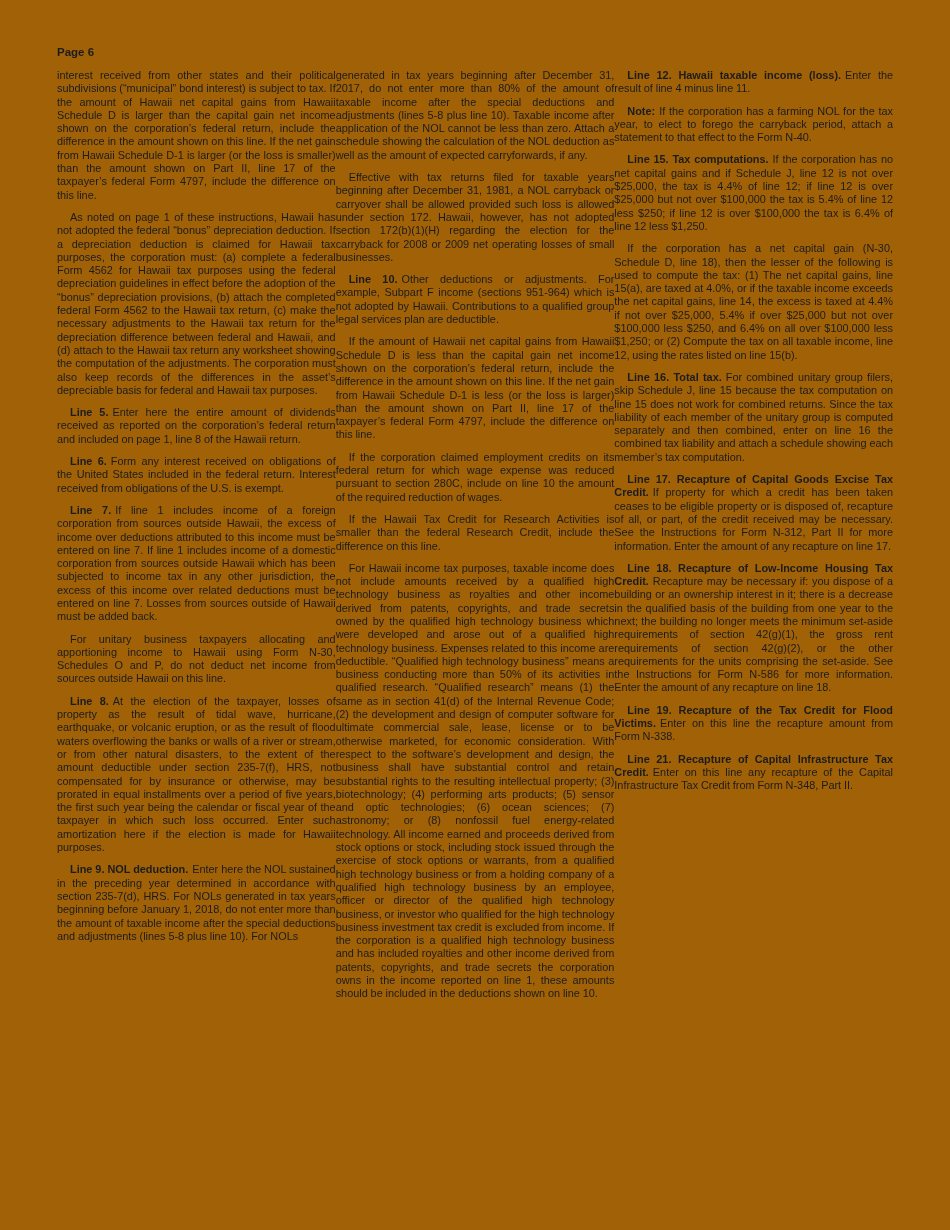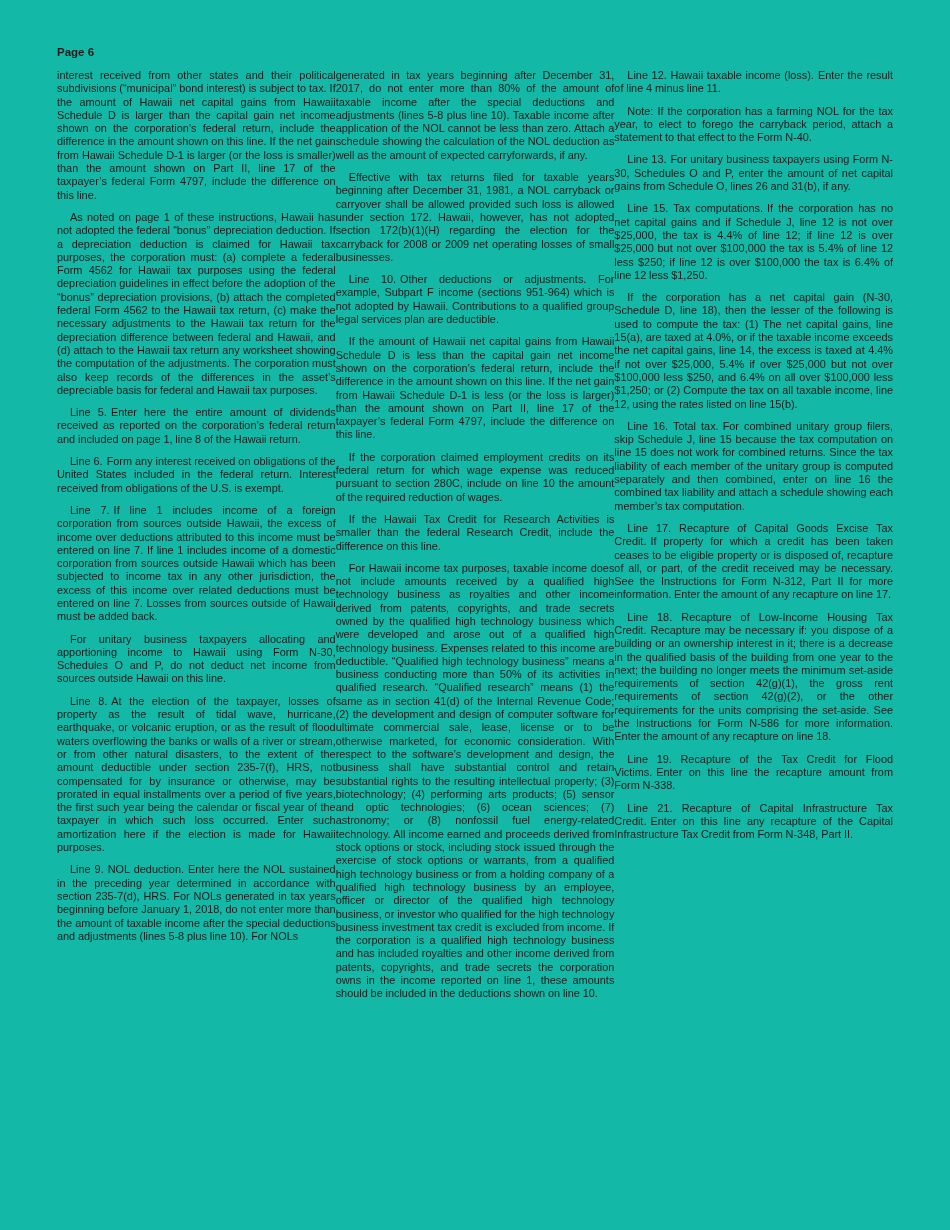--- a/index.html
+++ b/index.html
@@ -13,21 +13,21 @@
     font-family: "Liberation Sans", sans-serif;
     color: #1c1c1c;
     -webkit-font-smoothing: antialiased;
   }
   .sheet {
     box-sizing: border-box;
     width: 950px;
     height: 1230px;
     padding: 46px 57px 0 57px;
     overflow: hidden;
-    background: #14b8a6;
+    background: #a16207;
   }
   .page-number {
     font-weight: bold;
     font-size: 11.5px;
     line-height: 13px;
     margin-bottom: 10px;
   }
   .columns {
     display: flex;
   }
@@ -42,21 +42,21 @@
     text-align: justify;
     text-indent: 13px;
     hyphens: auto;
     -webkit-hyphens: auto;
     word-spacing: -0.2px;
   }
   .col p.flush {
     text-indent: 0;
   }
   .col p b {
-    font-weight: normal;
+    font-weight: bold;
     margin-right: 4px;
   }
 </style>
 </head>
 <body>
 
 <div class="sheet">
   <div class="page-number">Page 6</div>
   <div class="columns" id="columns">
       <div class="col">
@@ -74,21 +74,20 @@
         <p><span>Effective with tax returns filed for taxable years beginning after December 31, 1981, a NOL carryback or carryover shall be allowed provided such loss is allowed under section 172. Hawaii, however, has not adopted section 172(b)(1)(H) regarding the election for the carryback for 2008 or 2009 net operating losses of small businesses.</span></p>
         <p><b>Line 10.</b><span>Other deductions or adjustments. For example, Subpart F income (sections 951-964) which is not adopted by Hawaii. Contributions to a qualified group legal services plan are deductible.</span></p>
         <p><span>If the amount of Hawaii net capital gains from Hawaii Schedule D is less than the capital gain net income shown on the corporation’s federal return, include the difference in the amount shown on this line. If the net gain from Hawaii Schedule D-1 is less (or the loss is larger) than the amount shown on Part II, line 17 of the taxpayer’s federal Form 4797, include the difference on this line.</span></p>
         <p><span>If the corporation claimed employment credits on its federal return for which wage expense was reduced pursuant to section 280C, include on line 10 the amount of the required reduction of wages.</span></p>
         <p><span>If the Hawaii Tax Credit for Research Activities is smaller than the federal Research Credit, include the difference on this line.</span></p>
         <p><span>For Hawaii income tax purposes, taxable income does not include amounts received by a qualified high technology business as royalties and other income derived from patents, copyrights, and trade secrets owned by the qualified high technology business which were developed and arose out of a qualified high technology business. Expenses related to this income are deductible. “Qualified high technology business” means a business conducting more than 50% of its activities in qualified research. “Qualified research” means (1) the same as in section 41(d) of the Internal Revenue Code; (2) the development and design of computer software for ultimate commercial sale, lease, license or to be otherwise marketed, for economic consideration. With respect to the software’s development and design, the business shall have substantial control and retain substantial rights to the resulting intellectual property; (3) biotechnology; (4) performing arts products; (5) sensor and optic technologies; (6) ocean sciences; (7) astronomy; or (8) nonfossil fuel energy-related technology. All income earned and proceeds derived from stock options or stock, including stock issued through the exercise of stock options or warrants, from a qualified high technology business or from a holding company of a qualified high technology business by an employee, officer or director of the qualified high technology business, or investor who qualified for the high technology business investment tax credit is excluded from income. If the corporation is a qualified high technology business and has included royalties and other income derived from patents, copyrights, and trade secrets the corporation owns in the income reported on line 1, these amounts should be included in the deductions shown on line 10.</span></p>
       </div>
       <div class="col">
         <p><b>Line 12. Hawaii taxable income (loss).</b><span>Enter the result of line 4 minus line 11.</span></p>
         <p><b>Note:</b><span>If the corporation has a farming NOL for the tax year, to elect to forego the carryback period, attach a statement to that effect to the Form N-40.</span></p>
-        <p><b>Line 13.</b><span>For unitary business taxpayers using Form N-30, Schedules O and P, enter the amount of net capital gains from Schedule O, lines 26 and 31(b), if any.</span></p>
         <p><b>Line 15. Tax computations.</b><span>If the corporation has no net capital gains and if Schedule J, line 12 is not over $25,000, the tax is 4.4% of line 12; if line 12 is over $25,000 but not over $100,000 the tax is 5.4% of line 12 less $250; if line 12 is over $100,000 the tax is 6.4% of line 12 less $1,250.</span></p>
         <p><span>If the corporation has a net capital gain (N-30, Schedule D, line 18), then the lesser of the following is used to compute the tax: (1) The net capital gains, line 15(a), are taxed at 4.0%, or if the taxable income exceeds the net capital gains, line 14, the excess is taxed at 4.4% if not over $25,000, 5.4% if over $25,000 but not over $100,000 less $250, and 6.4% on all over $100,000 less $1,250; or (2) Compute the tax on all taxable income, line 12, using the rates listed on line 15(b).</span></p>
         <p><b>Line 16. Total tax.</b><span>For combined unitary group filers, skip Schedule J, line 15 because the tax computation on line 15 does not work for combined returns. Since the tax liability of each member of the unitary group is computed separately and then combined, enter on line 16 the combined tax liability and attach a schedule showing each member’s tax computation.</span></p>
         <p><b>Line 17. Recapture of Capital Goods Excise Tax Credit.</b><span>If property for which a credit has been taken ceases to be eligible property or is disposed of, recapture of all, or part, of the credit received may be necessary. See the Instructions for Form N-312, Part II for more information. Enter the amount of any recapture on line 17.</span></p>
         <p><b>Line 18. Recapture of Low-Income Housing Tax Credit.</b><span>Recapture may be necessary if: you dispose of a building or an ownership interest in it; there is a decrease in the qualified basis of the building from one year to the next; the building no longer meets the minimum set-aside requirements of section 42(g)(1), the gross rent requirements of section 42(g)(2), or the other requirements for the units comprising the set-aside. See the Instructions for Form N-586 for more information. Enter the amount of any recapture on line 18.</span></p>
         <p><b>Line 19. Recapture of the Tax Credit for Flood Victims.</b><span>Enter on this line the recapture amount from Form N-338.</span></p>
         <p><b>Line 21. Recapture of Capital Infrastructure Tax Credit.</b><span>Enter on this line any recapture of the Capital Infrastructure Tax Credit from Form N-348, Part II.</span></p>
       </div>
     </div>
 </div>

